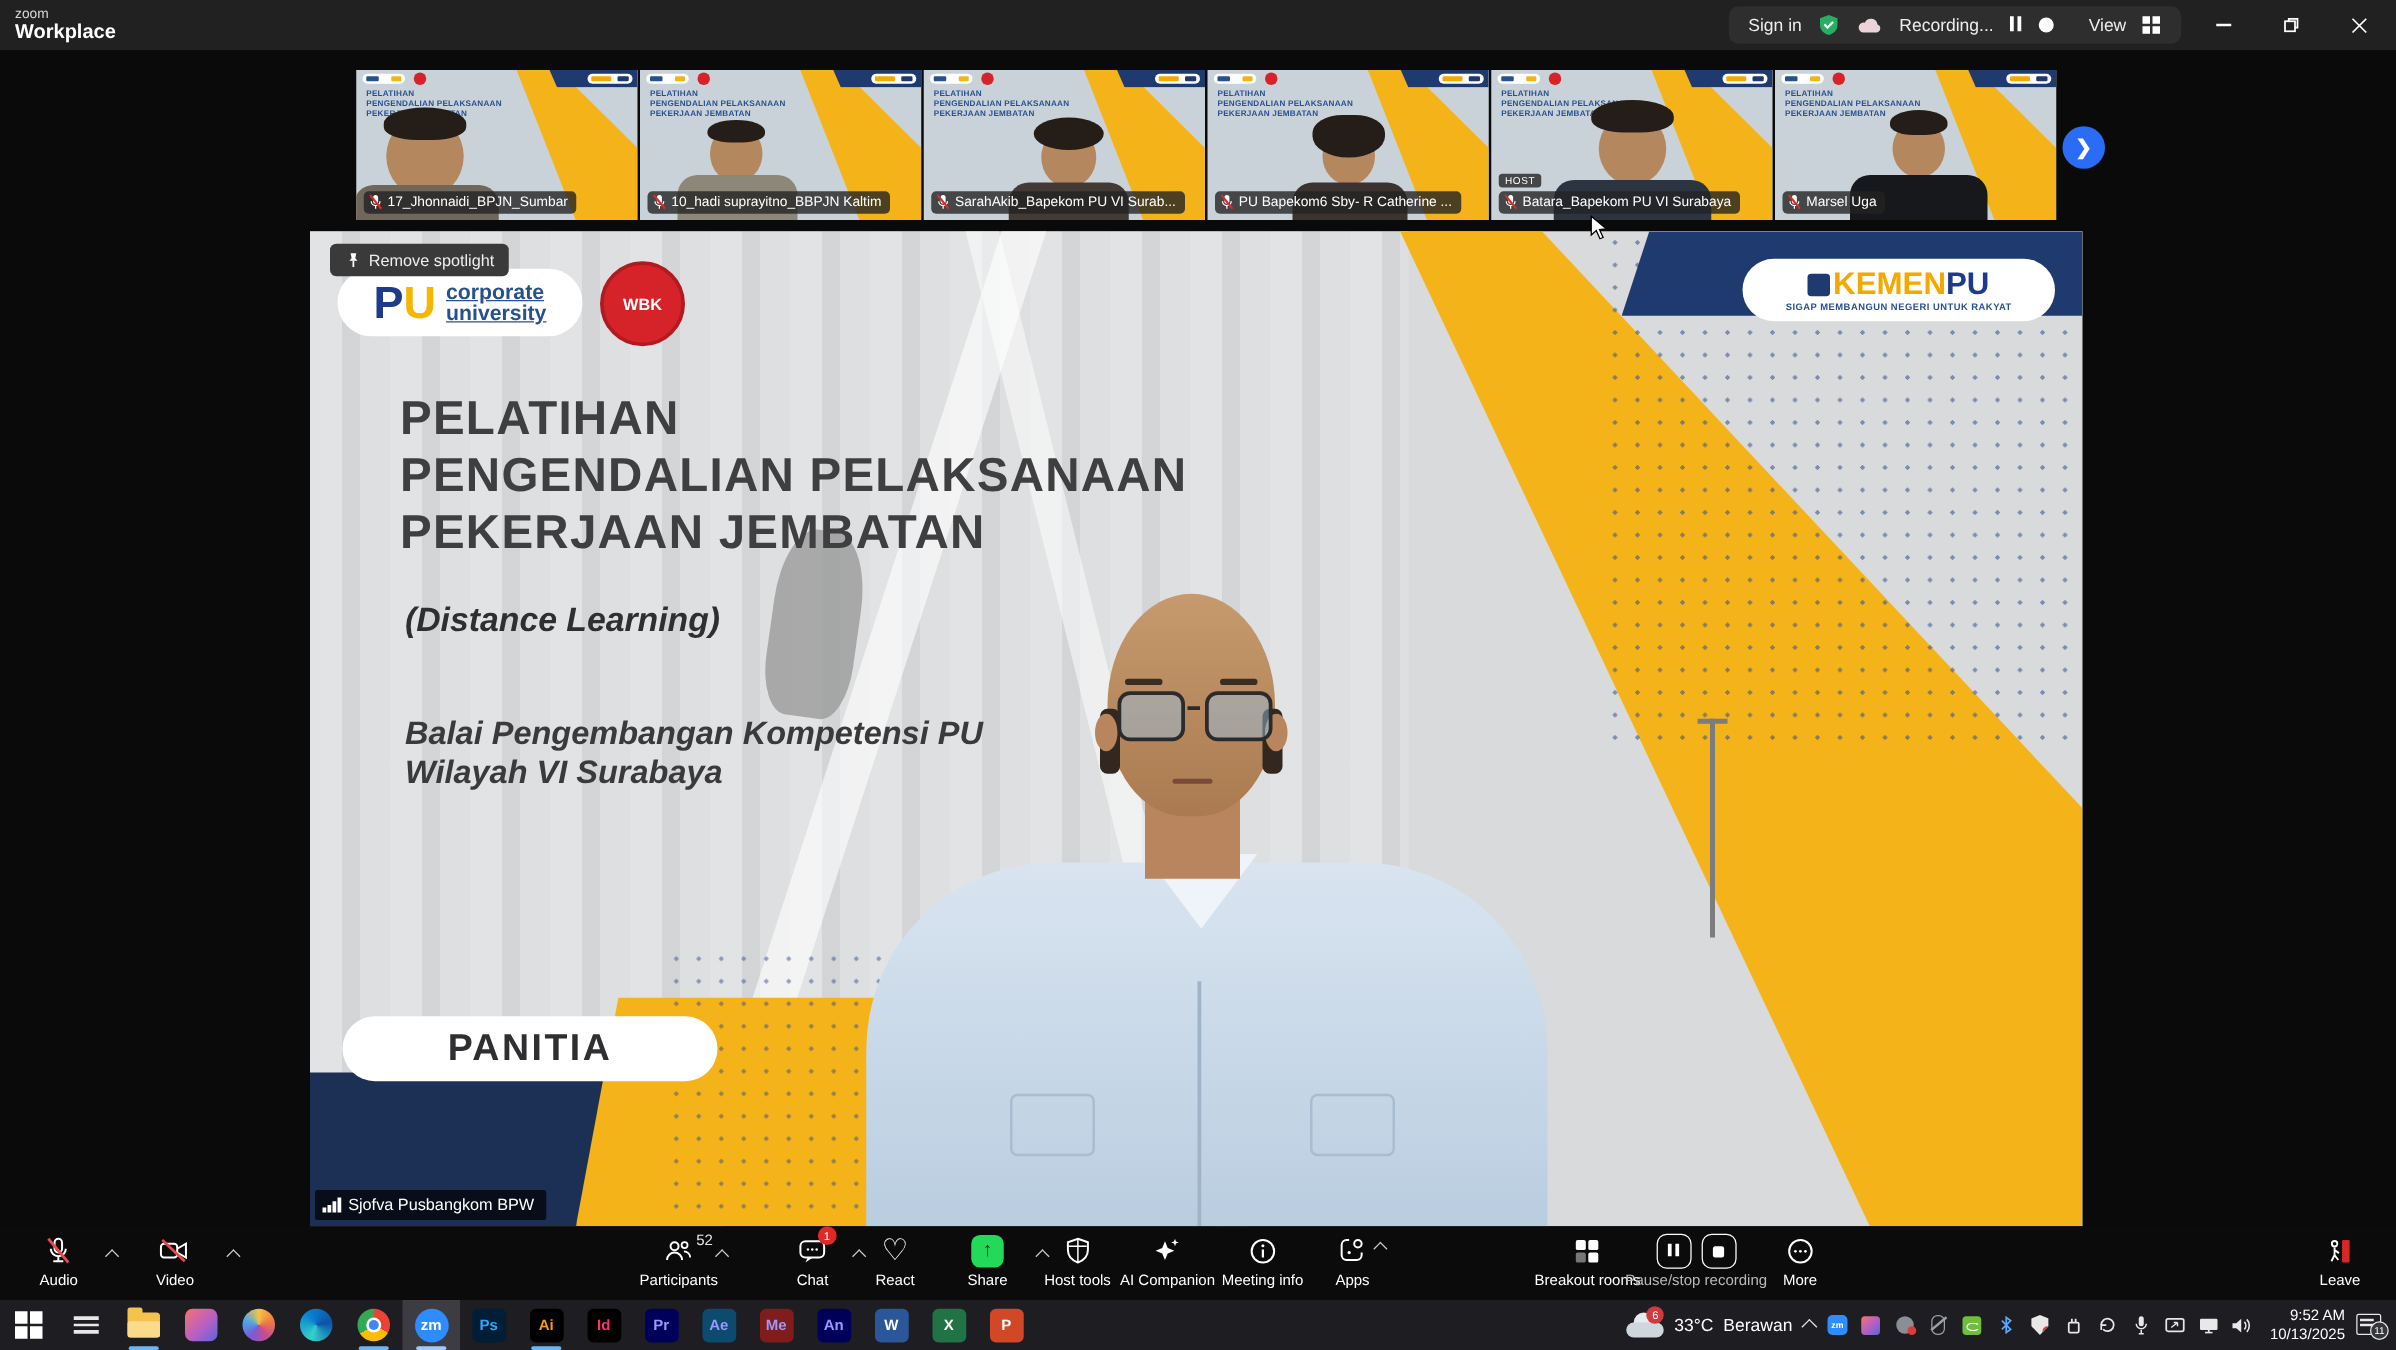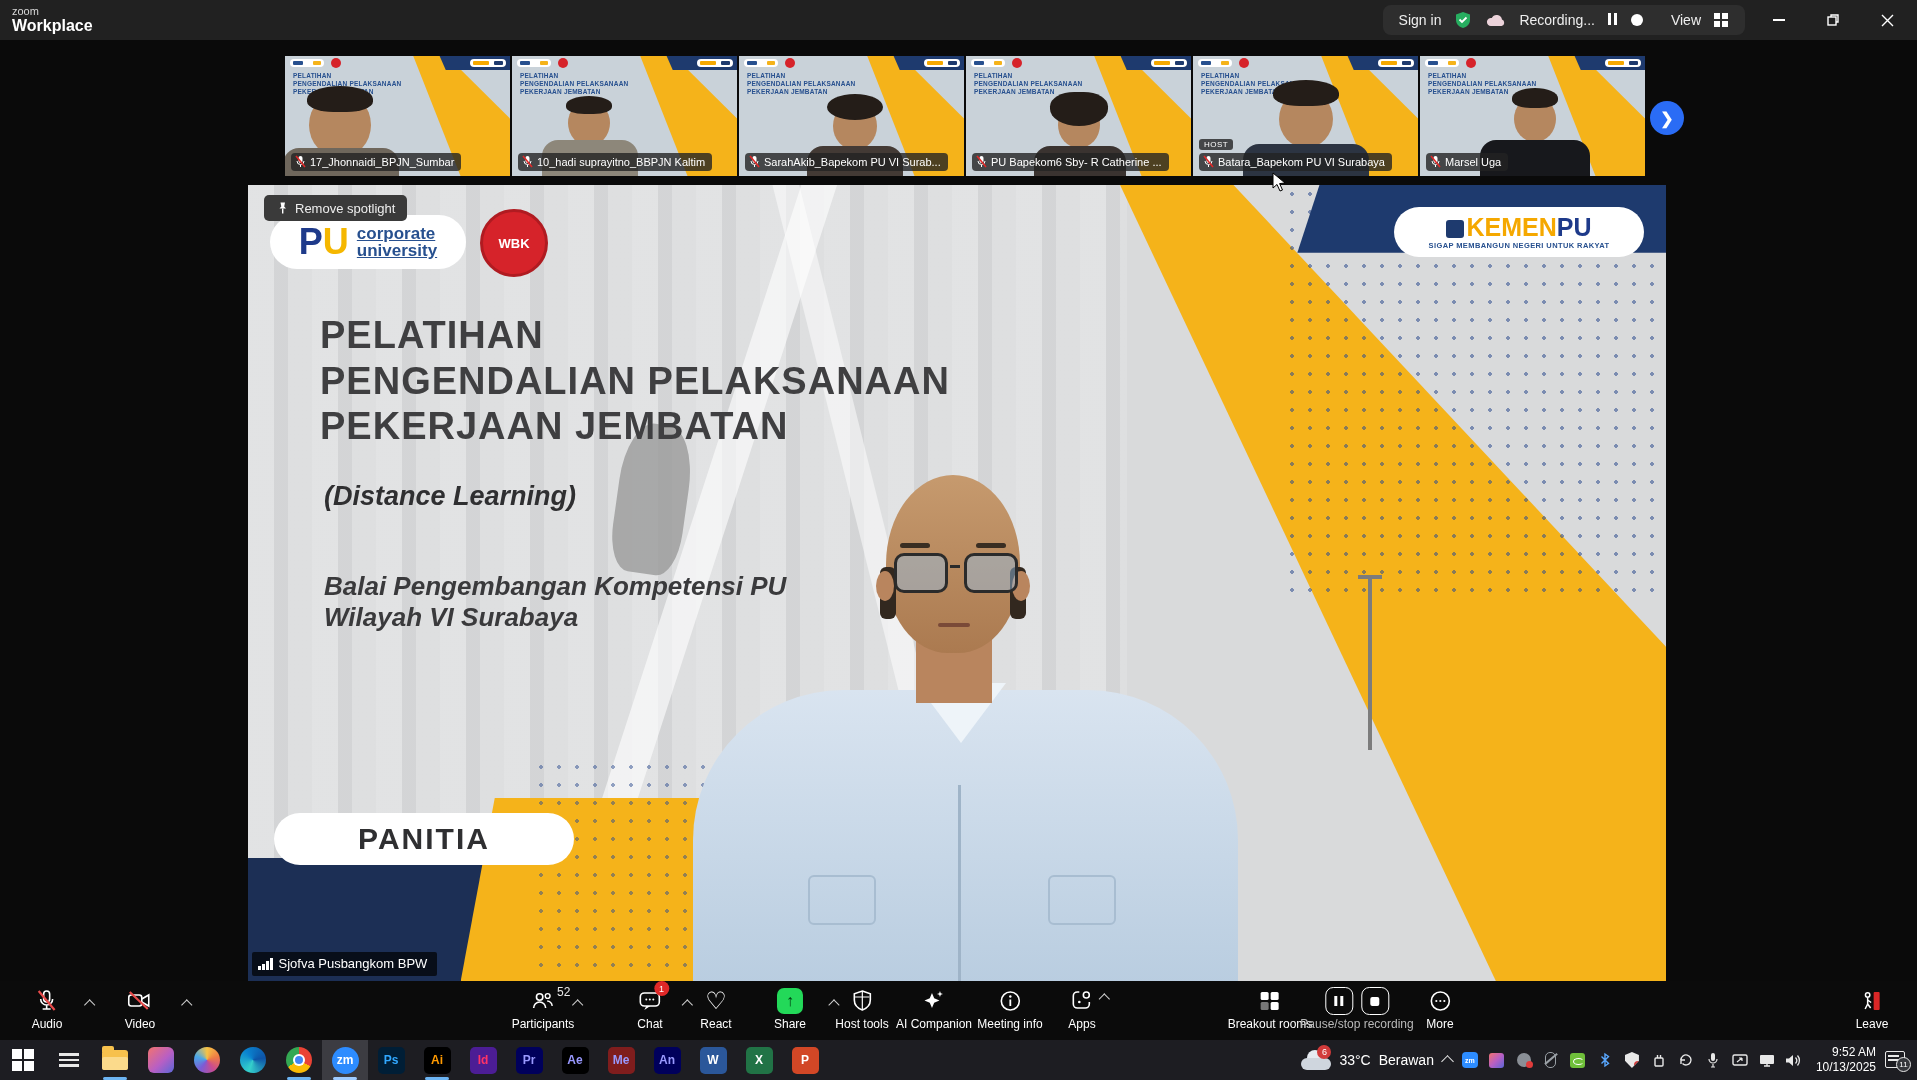--- a/index.html
+++ b/index.html
@@ -701,27 +701,27 @@
       <span class="runline" style="background:#9ecbff;"></span>
     </div>
   <div class="slot">
       <span class="appsq" style="background:#001e36;color:#31a8ff;">Ps</span>
     </div>
   <div class="slot">
       <span class="appsq" style="background:#000000;color:#ff9a00;">Ai</span>
       <span class="runline"></span>
     </div>
   <div class="slot">
-      <span class="appsq" style="background:#4c1d95;color:#ff3366;">Id</span>
+      <span class="appsq" style="background:#000000;color:#ff3366;">Id</span>
     </div>
   <div class="slot">
       <span class="appsq" style="background:#00005b;color:#9999ff;">Pr</span>
     </div>
   <div class="slot">
-      <span class="appsq" style="background:#000000;color:#9999ff;">Ae</span>
+      <span class="appsq" style="background:#0c4a6e;color:#9999ff;">Ae</span>
     </div>
   <div class="slot">
       <span class="appsq" style="background:#7f1d1d;color:#9999ff;">Me</span>
     </div>
   <div class="slot">
       <span class="appsq" style="background:#00005b;color:#9999ff;">An</span>
     </div>
   <div class="slot">
       <span class="appsq" style="background:#2b579a;color:#fff;">W</span>
     </div>

